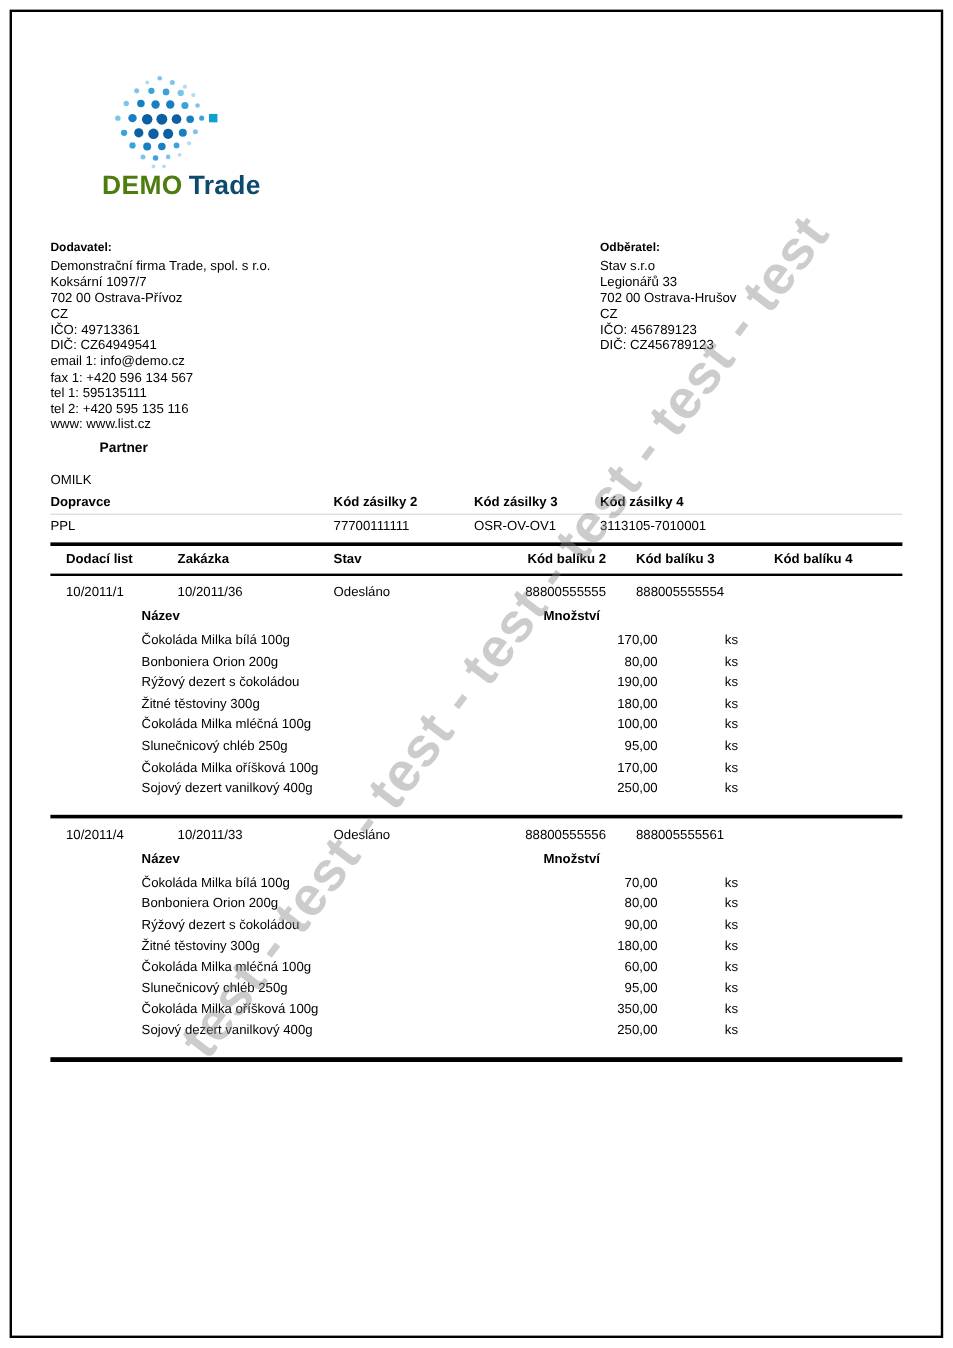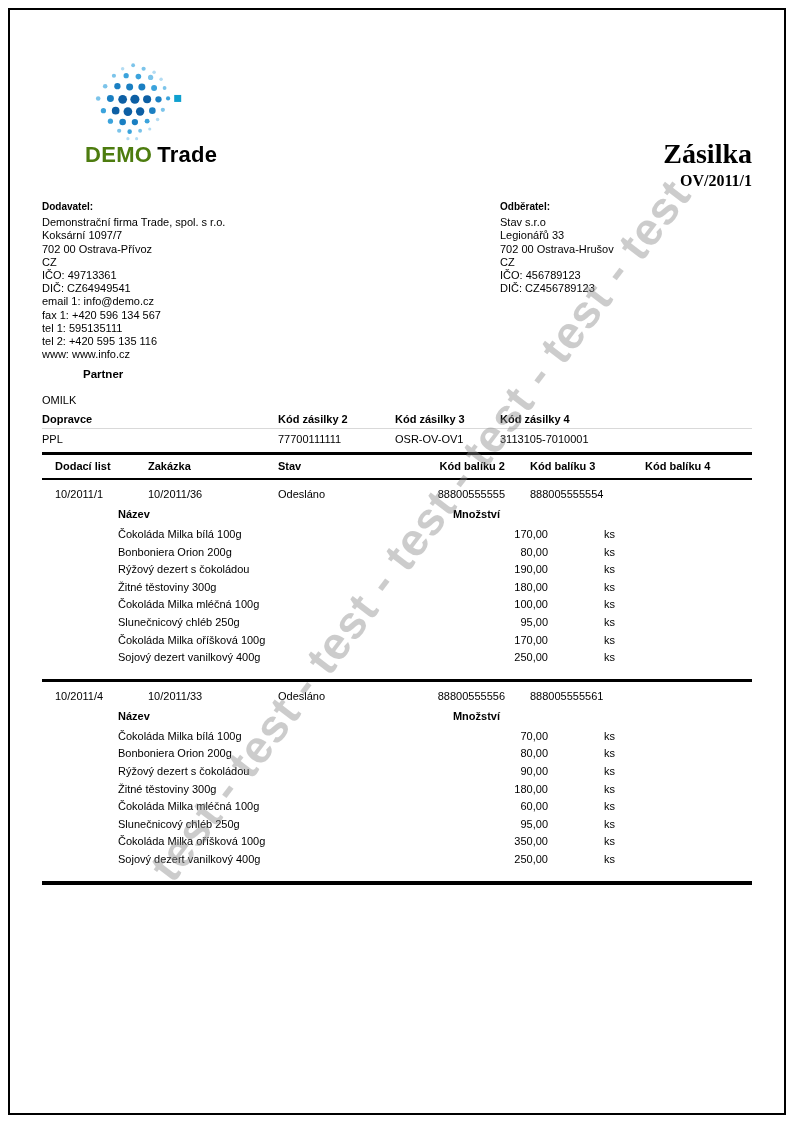--- a/index.html
+++ b/index.html
@@ -12,21 +12,21 @@
     overflow:hidden;
   }
   .page { position:absolute; inset:0; overflow:hidden; }
   .page-border { position:absolute; left:8px; top:8px; right:8px; bottom:8px; border:2px solid #000; }
 
   
   .logo { position:absolute; left:84px; top:60px; width:130px; }
   .logo svg { display:block; }
   .logo-text { position:absolute; left:1px; top:82px; font-size:22px; font-weight:bold; letter-spacing:0.3px; white-space:nowrap; }
   .logo-demo  { color:#4d7c0f; }
-  .logo-trade { color:#000000; margin-left:5px; }
+  .logo-trade { color:#0c4a6e; margin-left:5px; }
 
   
   .title-block { position:absolute; right:42px; top:138px; text-align:right; font-family:"Liberation Serif", serif; font-weight:bold; }
   .doc-title  { font-size:28px; line-height:32px; }
   .doc-number { font-size:16px; line-height:21px; }
 
   
   .addr { position:absolute; top:200px; font-size:11px; line-height:13.2px; }
   .addr.supplier { left:42px; }
   .addr.customer { left:500px; }
@@ -122,38 +122,34 @@
           <circle cx="75" cy="79" r="1.8" fill="#b3dcf3"></circle>
         <circle cx="50" cy="90" r="1.8" fill="#b3dcf3"></circle>
           <circle cx="60" cy="90" r="1.8" fill="#b3dcf3"></circle>
       </g>
     </svg>
     <div class="logo-text">
       <span class="logo-demo">DEMO</span><span class="logo-trade">Trade</span>
     </div>
   </div>
 
-  <div class="title-block">
-    <div class="doc-title">Zásilka</div>
-    <div class="doc-number">OV/2011/1</div>
-  </div>
 
   <div class="addr supplier">
     <div class="addr-label">Dodavatel:</div>
     <div>Demonstrační firma Trade, spol. s r.o.</div>
     <div>Koksární 1097/7</div>
     <div>702 00 Ostrava-Přívoz</div>
     <div>CZ</div>
     <div>IČO: 49713361</div>
     <div>DIČ: CZ64949541</div>
     <div>email 1: info@demo.cz</div>
     <div>fax 1: +420 596 134 567</div>
     <div>tel 1: 595135111</div>
     <div>tel 2: +420 595 135 116</div>
-    <div>www: www.info.cz</div>
+    <div>www: www.list.cz</div>
   </div>
 
   <div class="addr customer">
     <div class="addr-label">Odběratel:</div>
     <div>Stav s.r.o</div>
     <div>Legionářů 33</div>
     <div>702 00 Ostrava-Hrušov</div>
     <div>CZ</div>
     <div>IČO: 456789123</div>
     <div>DIČ: CZ456789123</div>

